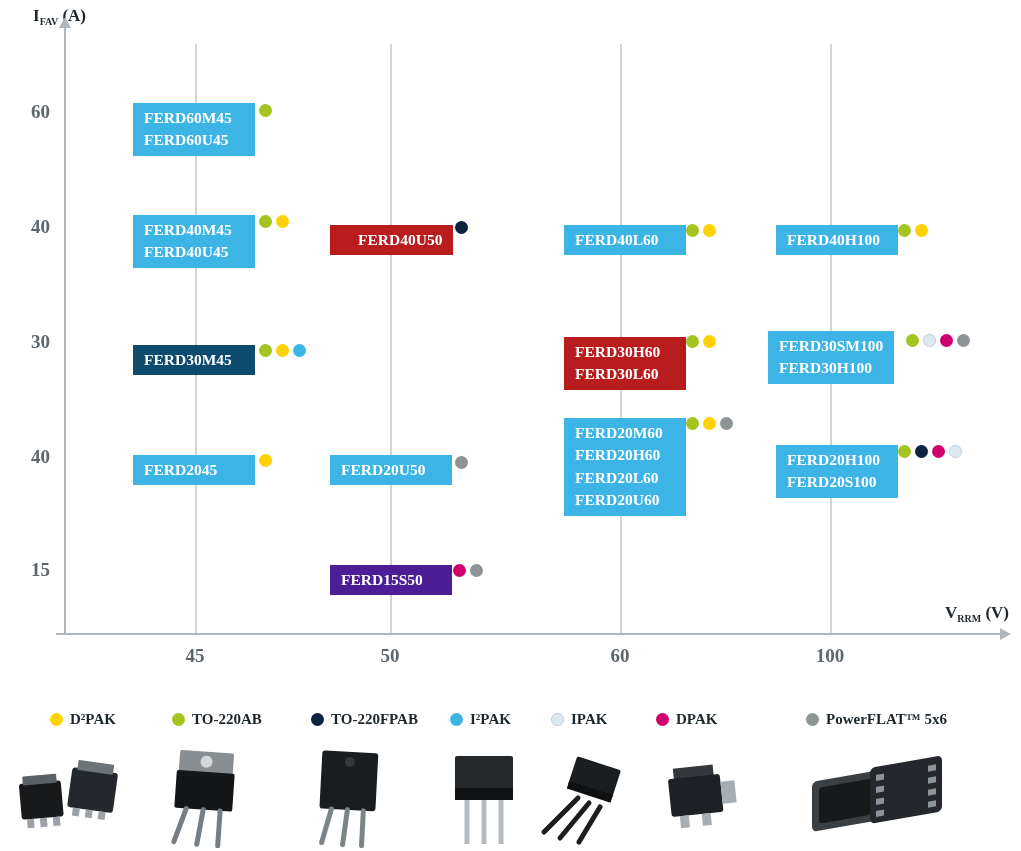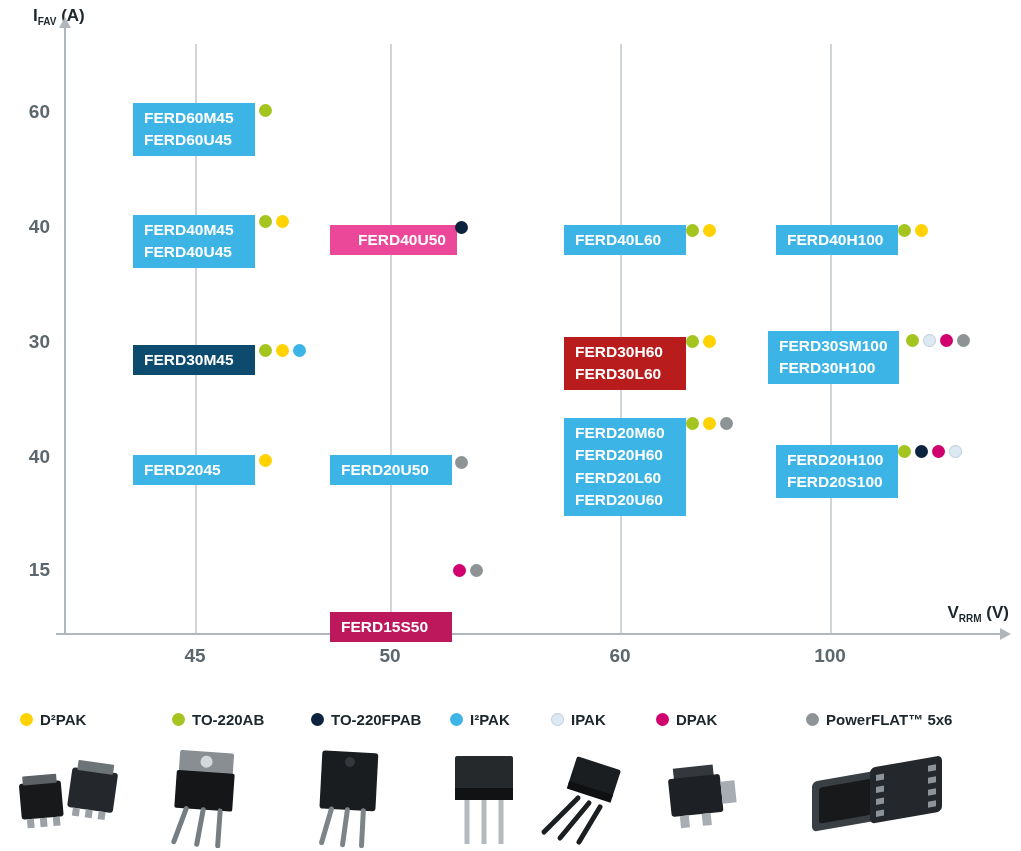--- a/index.html
+++ b/index.html
@@ -1,18 +1,18 @@
 <!DOCTYPE html>
 <html><head>
 <meta charset="utf-8">
 <style>
   * { margin:0; padding:0; box-sizing:border-box; }
   html,body { background:#fff; }
   body { font-family:"Liberation Sans", sans-serif; }
-  .page { position:relative; width:1021px; height:851px; background:#fff; overflow:hidden; }
+  .page { position:relative; width:1021px; height:851px; background:#fff; overflow:hidden;font-family:Liberation Serif, serif; }
 
   .axis-title { position:absolute; font-weight:bold; font-size:17px; color:#1d262b; white-space:nowrap; }
   .axis-title sub { font-size:10px; font-weight:bold; }
   .axis-title.y { left:33px; top:6px; }
   .axis-title.x { right:12px; top:603px; }
 
   .y-axis-line { position:absolute; left:64px; top:28px; width:2px; height:607px; background:#b0b7bc; }
   .x-axis-line { position:absolute; left:56px; top:633px; width:946px; height:2px; background:#b0b7bc; }
   .arrow { position:absolute; width:0; height:0; }
   .arrow.up { left:59px; top:17px; border-left:6px solid transparent; border-right:6px solid transparent; border-bottom:11px solid #b0b7bc; }
@@ -67,21 +67,21 @@
           <div class="pline">FERD60M45</div>
           <div class="pline">FERD60U45</div>
         </div>
         <div class="dot" style="left: 259px; top: 104px; background: rgb(164, 197, 32);"></div>
         <div class="pbox" style="left: 133px; top: 215px; background: rgb(60, 180, 230);">
           <div class="pline">FERD40M45</div>
           <div class="pline">FERD40U45</div>
         </div>
         <div class="dot" style="left: 259px; top: 215px; background: rgb(164, 197, 32);"></div>
         <div class="dot" style="left: 276px; top: 215px; background: rgb(255, 210, 0);"></div>
-        <div class="pbox" style="left: 330px; top: 225px; background: #ec4899; padding-left: 28px;">
+        <div class="pbox" style="left: 330px; top: 225px; background: #b91c1c; padding-left: 28px;">
           <div class="pline">FERD40U50</div>
         </div>
         <div class="dot" style="left: 455px; top: 221px; background: rgb(12, 35, 64);"></div>
         <div class="pbox" style="left: 564px; top: 225px; background: rgb(60, 180, 230);">
           <div class="pline">FERD40L60</div>
         </div>
         <div class="dot" style="left: 686px; top: 224px; background: rgb(164, 197, 32);"></div>
         <div class="dot" style="left: 703px; top: 224px; background: rgb(255, 210, 0);"></div>
         <div class="pbox" style="left: 776px; top: 225px; background: rgb(60, 180, 230);">
           <div class="pline">FERD40H100</div>
@@ -126,29 +126,29 @@
         </div>
         <div class="dot" style="left: 455px; top: 456px; background: rgb(142, 148, 150);"></div>
         <div class="pbox" style="left: 776px; top: 445px; background: rgb(60, 180, 230);">
           <div class="pline">FERD20H100</div>
           <div class="pline">FERD20S100</div>
         </div>
         <div class="dot" style="left: 898px; top: 445px; background: rgb(164, 197, 32);"></div>
         <div class="dot" style="left: 915px; top: 445px; background: rgb(12, 35, 64);"></div>
         <div class="dot" style="left: 932px; top: 445px; background: rgb(208, 0, 111);"></div>
         <div class="dot pale" style="left: 949px; top: 445px; background: rgb(220, 232, 242);"></div>
-        <div class="pbox" style="left: 330px; top: 565px; background: #be185d; margin-top: 47px;">
+        <div class="pbox" style="left: 330px; top: 565px; background: #4c1d95;">
           <div class="pline">FERD15S50</div>
         </div>
         <div class="dot" style="left: 453px; top: 564px; background: rgb(208, 0, 111);"></div>
         <div class="dot" style="left: 470px; top: 564px; background: rgb(142, 148, 150);"></div>
       </div>
   </div>
   <div id="legend">
-      <div class="legend-item" style="left: 20px;">
+      <div class="legend-item" style="left: 50px;">
         <span class="legend-dot" style="background: rgb(255, 210, 0);"></span>
         <span class="legend-label">D²PAK</span>
       </div>
       <div class="legend-item" style="left: 172px;">
         <span class="legend-dot" style="background: rgb(164, 197, 32);"></span>
         <span class="legend-label">TO-220AB</span>
       </div>
       <div class="legend-item" style="left: 311px;">
         <span class="legend-dot" style="background: rgb(12, 35, 64);"></span>
         <span class="legend-label">TO-220FPAB</span>

